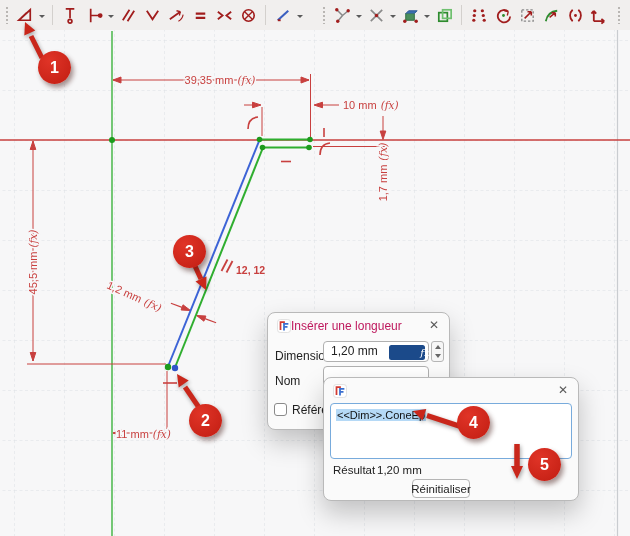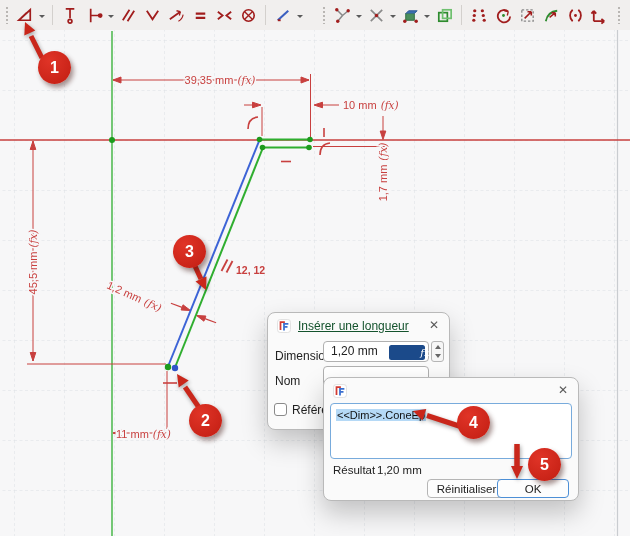--- a/index.html
+++ b/index.html
@@ -23,22 +23,22 @@
   
   #sketch { position:absolute; top:0; left:0; z-index:1; }
   text.dim { font-family:"Liberation Sans",sans-serif; font-size:11px; fill:#c8403f;
              paint-order:stroke; stroke:#f7f7f8; stroke-width:3px; }
   text.dim .fx { font-style:italic; font-family:"DejaVu Serif",serif; font-size:10.5px; }
   text.plabel { font-family:"Liberation Sans",sans-serif; font-size:10.5px; font-weight:bold; fill:#c8403f; }
 
   
   .dialog { position:absolute; background:#fafafa; border:1px solid #b9b9b9; border-radius:8px;
             box-shadow:0 12px 26px rgba(0,0,0,.22); color:#333; font-size:12px; }
-  .dlg-title { position:absolute; top:6px; left:9px; display:flex; align-items:center; gap:7px;
-               font-size:12px; color:#14532d; white-space:nowrap;text-decoration:underline; }
+  .dlg-title { position:absolute; top:6px; left:9px; display:flex; align-items:center; 
+               font-size:12px; color:#be185d; white-space:nowrap; }
   .dlg-close { position:absolute; top:5px; right:10px; font-size:12px; color:#5a5a5a; cursor:default; }
   .fc-icon { width:14px; height:14px; flex:0 0 auto; }
   .field { position:absolute; background:#fff; border:1px solid #b0b0b0; border-radius:4px;
            font-size:12px; color:#222; line-height:19px; padding-left:7px; }
   .fxbtn { position:absolute; right:3px; top:2.5px; width:15px; height:15px; background:#1b4a8a;
            border-radius:2.5px; color:#fff; font:italic 10px "DejaVu Serif",serif;
            display:flex; align-items:center; justify-content:center;padding-left:36px; }
   .spin { position:absolute; width:13px; height:21px; border:1px solid #b5b5b5; border-radius:3px;
           background:#f6f6f6; display:flex; flex-direction:column; }
   .spin span { flex:1; display:flex; align-items:center; justify-content:center; }
@@ -333,22 +333,21 @@
           <path d="M4,12.5 V3.5 h5" stroke="#d23b33" stroke-width="2" fill="none"></path>
           <path d="M8,13 V5.5 h5 M8,9 h4" stroke="#3a6fd0" stroke-width="2" fill="none"></path>
         </svg>
     </div>
     <span class="dlg-close">✕</span>
     <div class="exprbox">
       <span class="selspan">&lt;&lt;Dim&gt;&gt;.ConeEp</span>
     </div>
     <span class="lbl" style="left:9px; top:86px; font-size:11.5px;">Résultat</span>
     <span class="lbl" style="left:53px; top:86px; font-size:11.5px;">1,20 mm</span>
-    <div class="btn" style="left:103px; top:101px; width:79px;">Réinitialiser</div>
-    <div class="btn default" style="left:173px; top:101px; width:72px;">OK</div>
+    <div class="btn" style="left:88px; top:101px; width:58px;">Réinitialiser</div>
   </div>
 
   <svg id="callout-arrows" width="630" height="536">
     <g fill="#c9271b" stroke="#c9271b" style="filter:drop-shadow(1.5px 2px 2px rgba(0,0,0,.35));">
       <g>
           <line x1="42" y1="58" x2="31" y2="36" stroke-width="5"></line>
           <polygon points="25,22 35.3,30.6 24.3,35.4" stroke="none"></polygon>
         </g>
       <g>
           <line x1="200" y1="409" x2="185" y2="387" stroke-width="5"></line>

